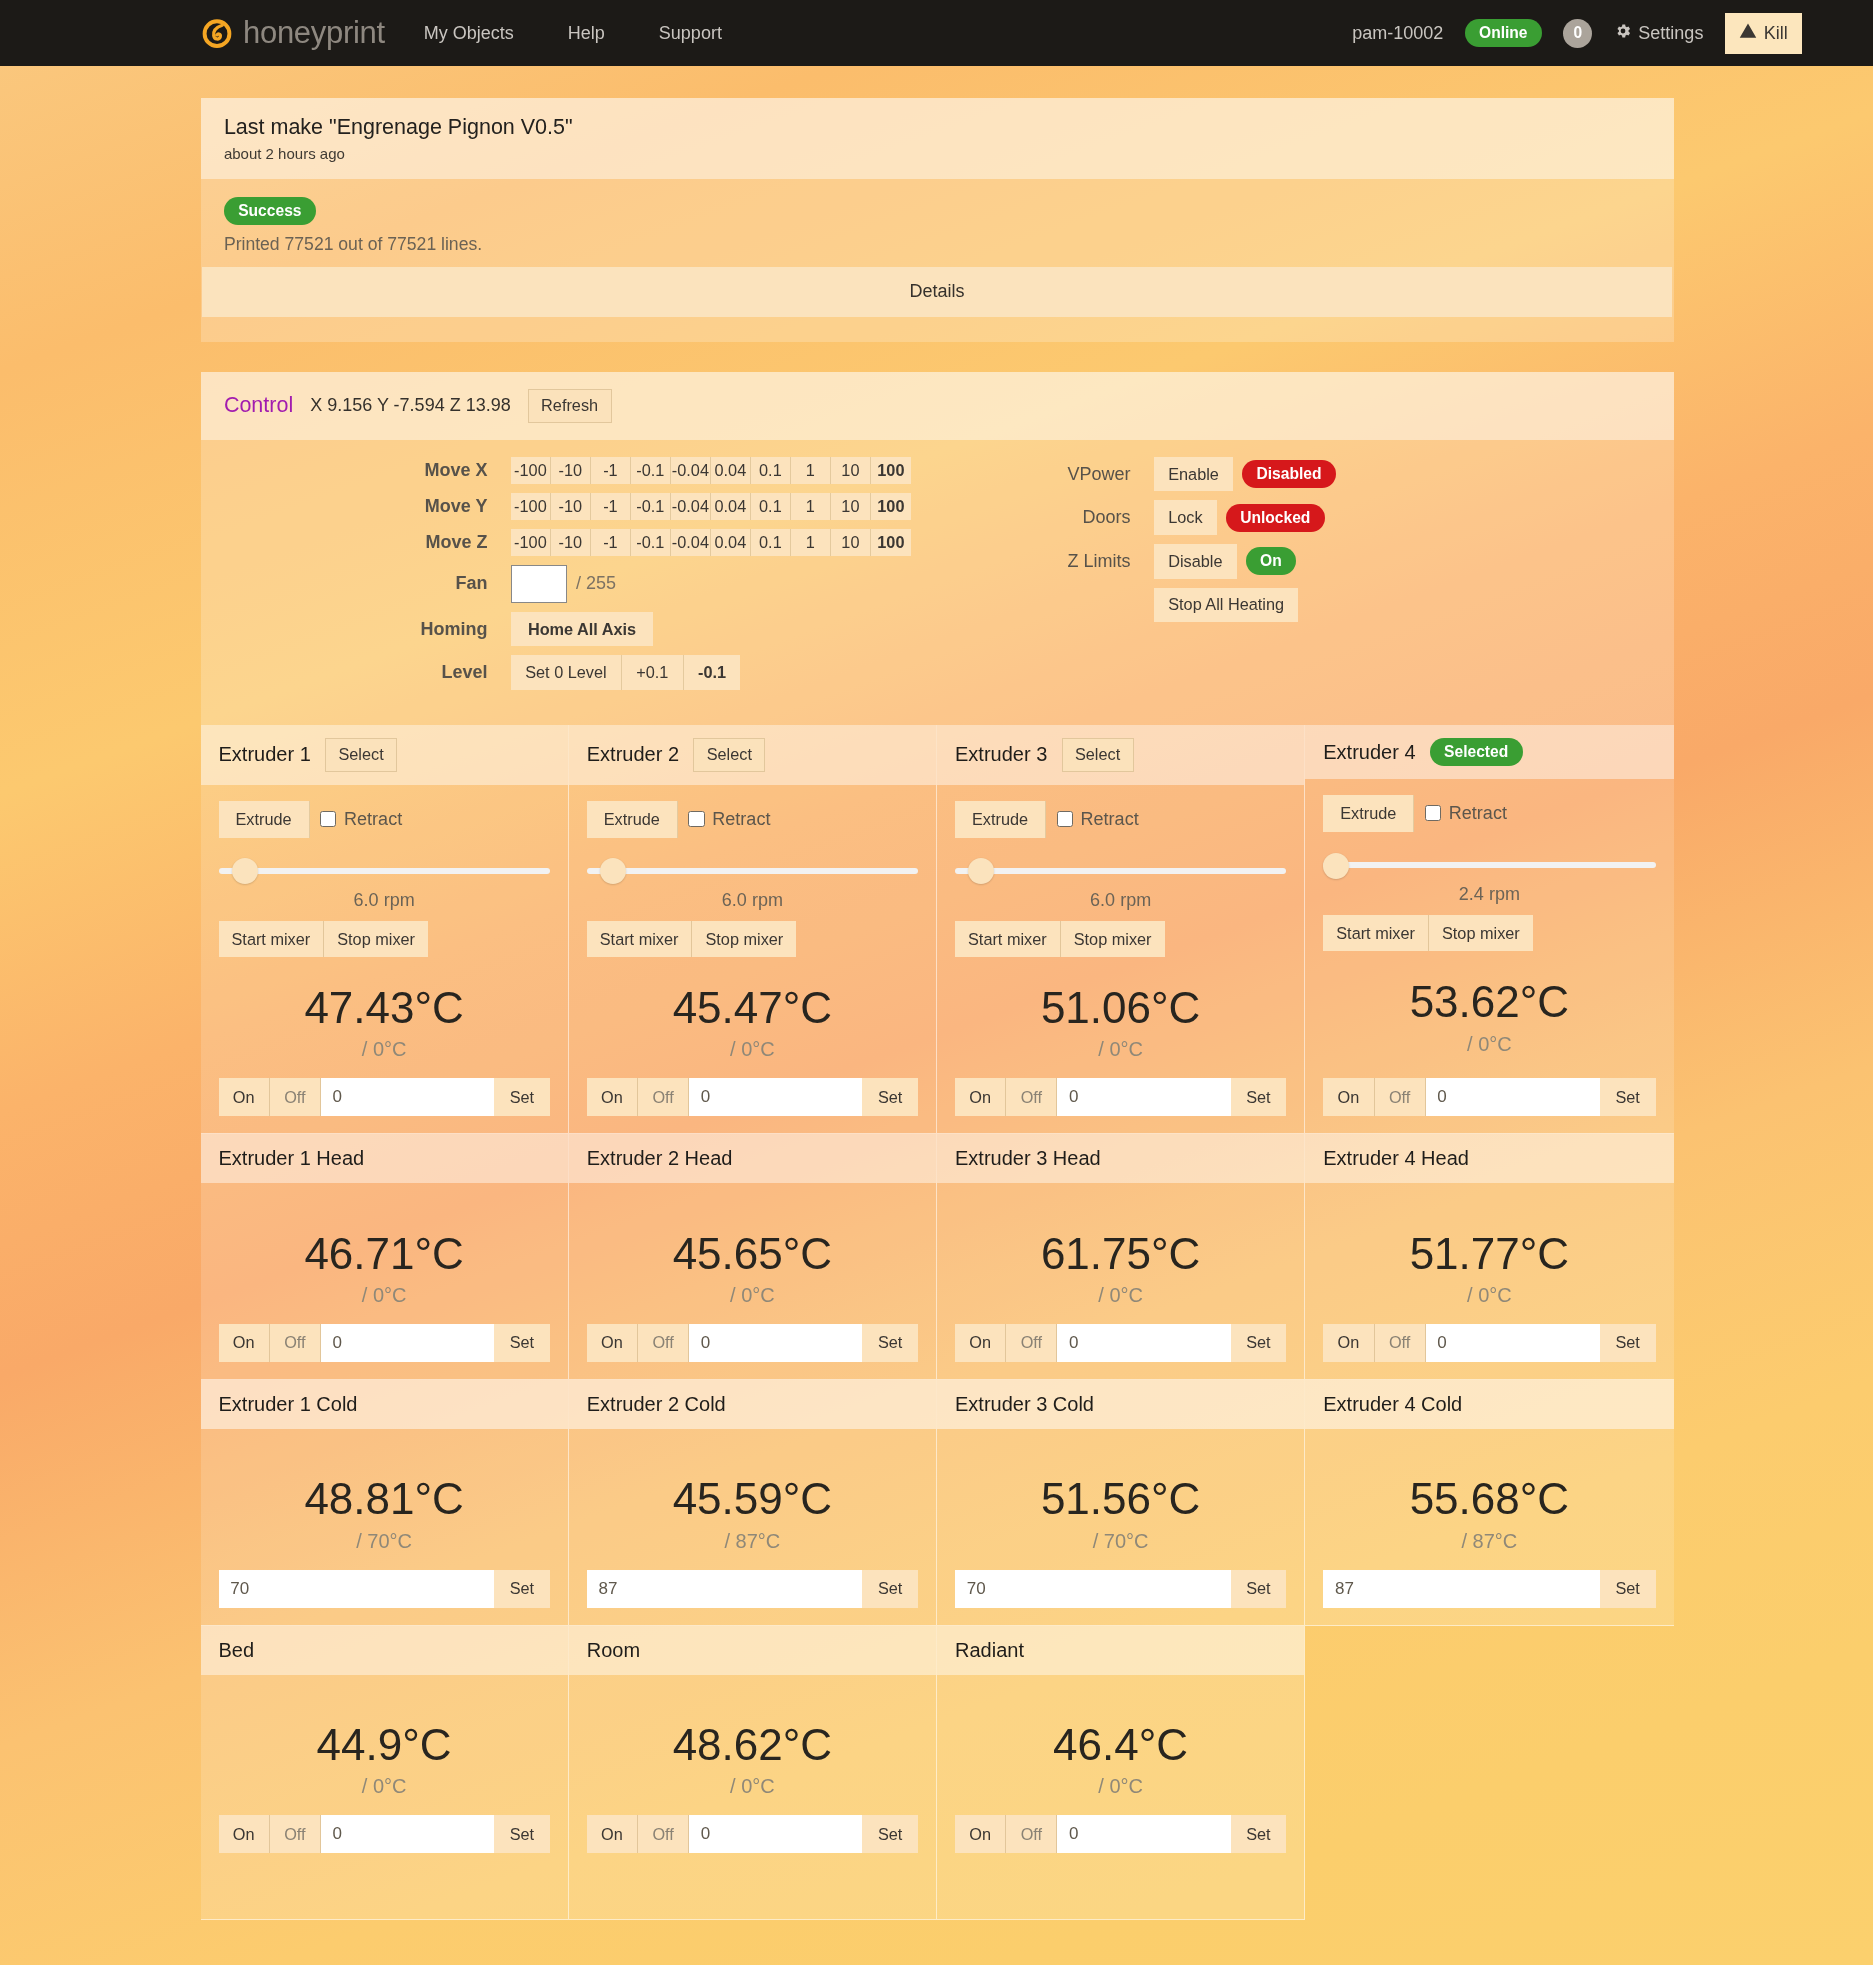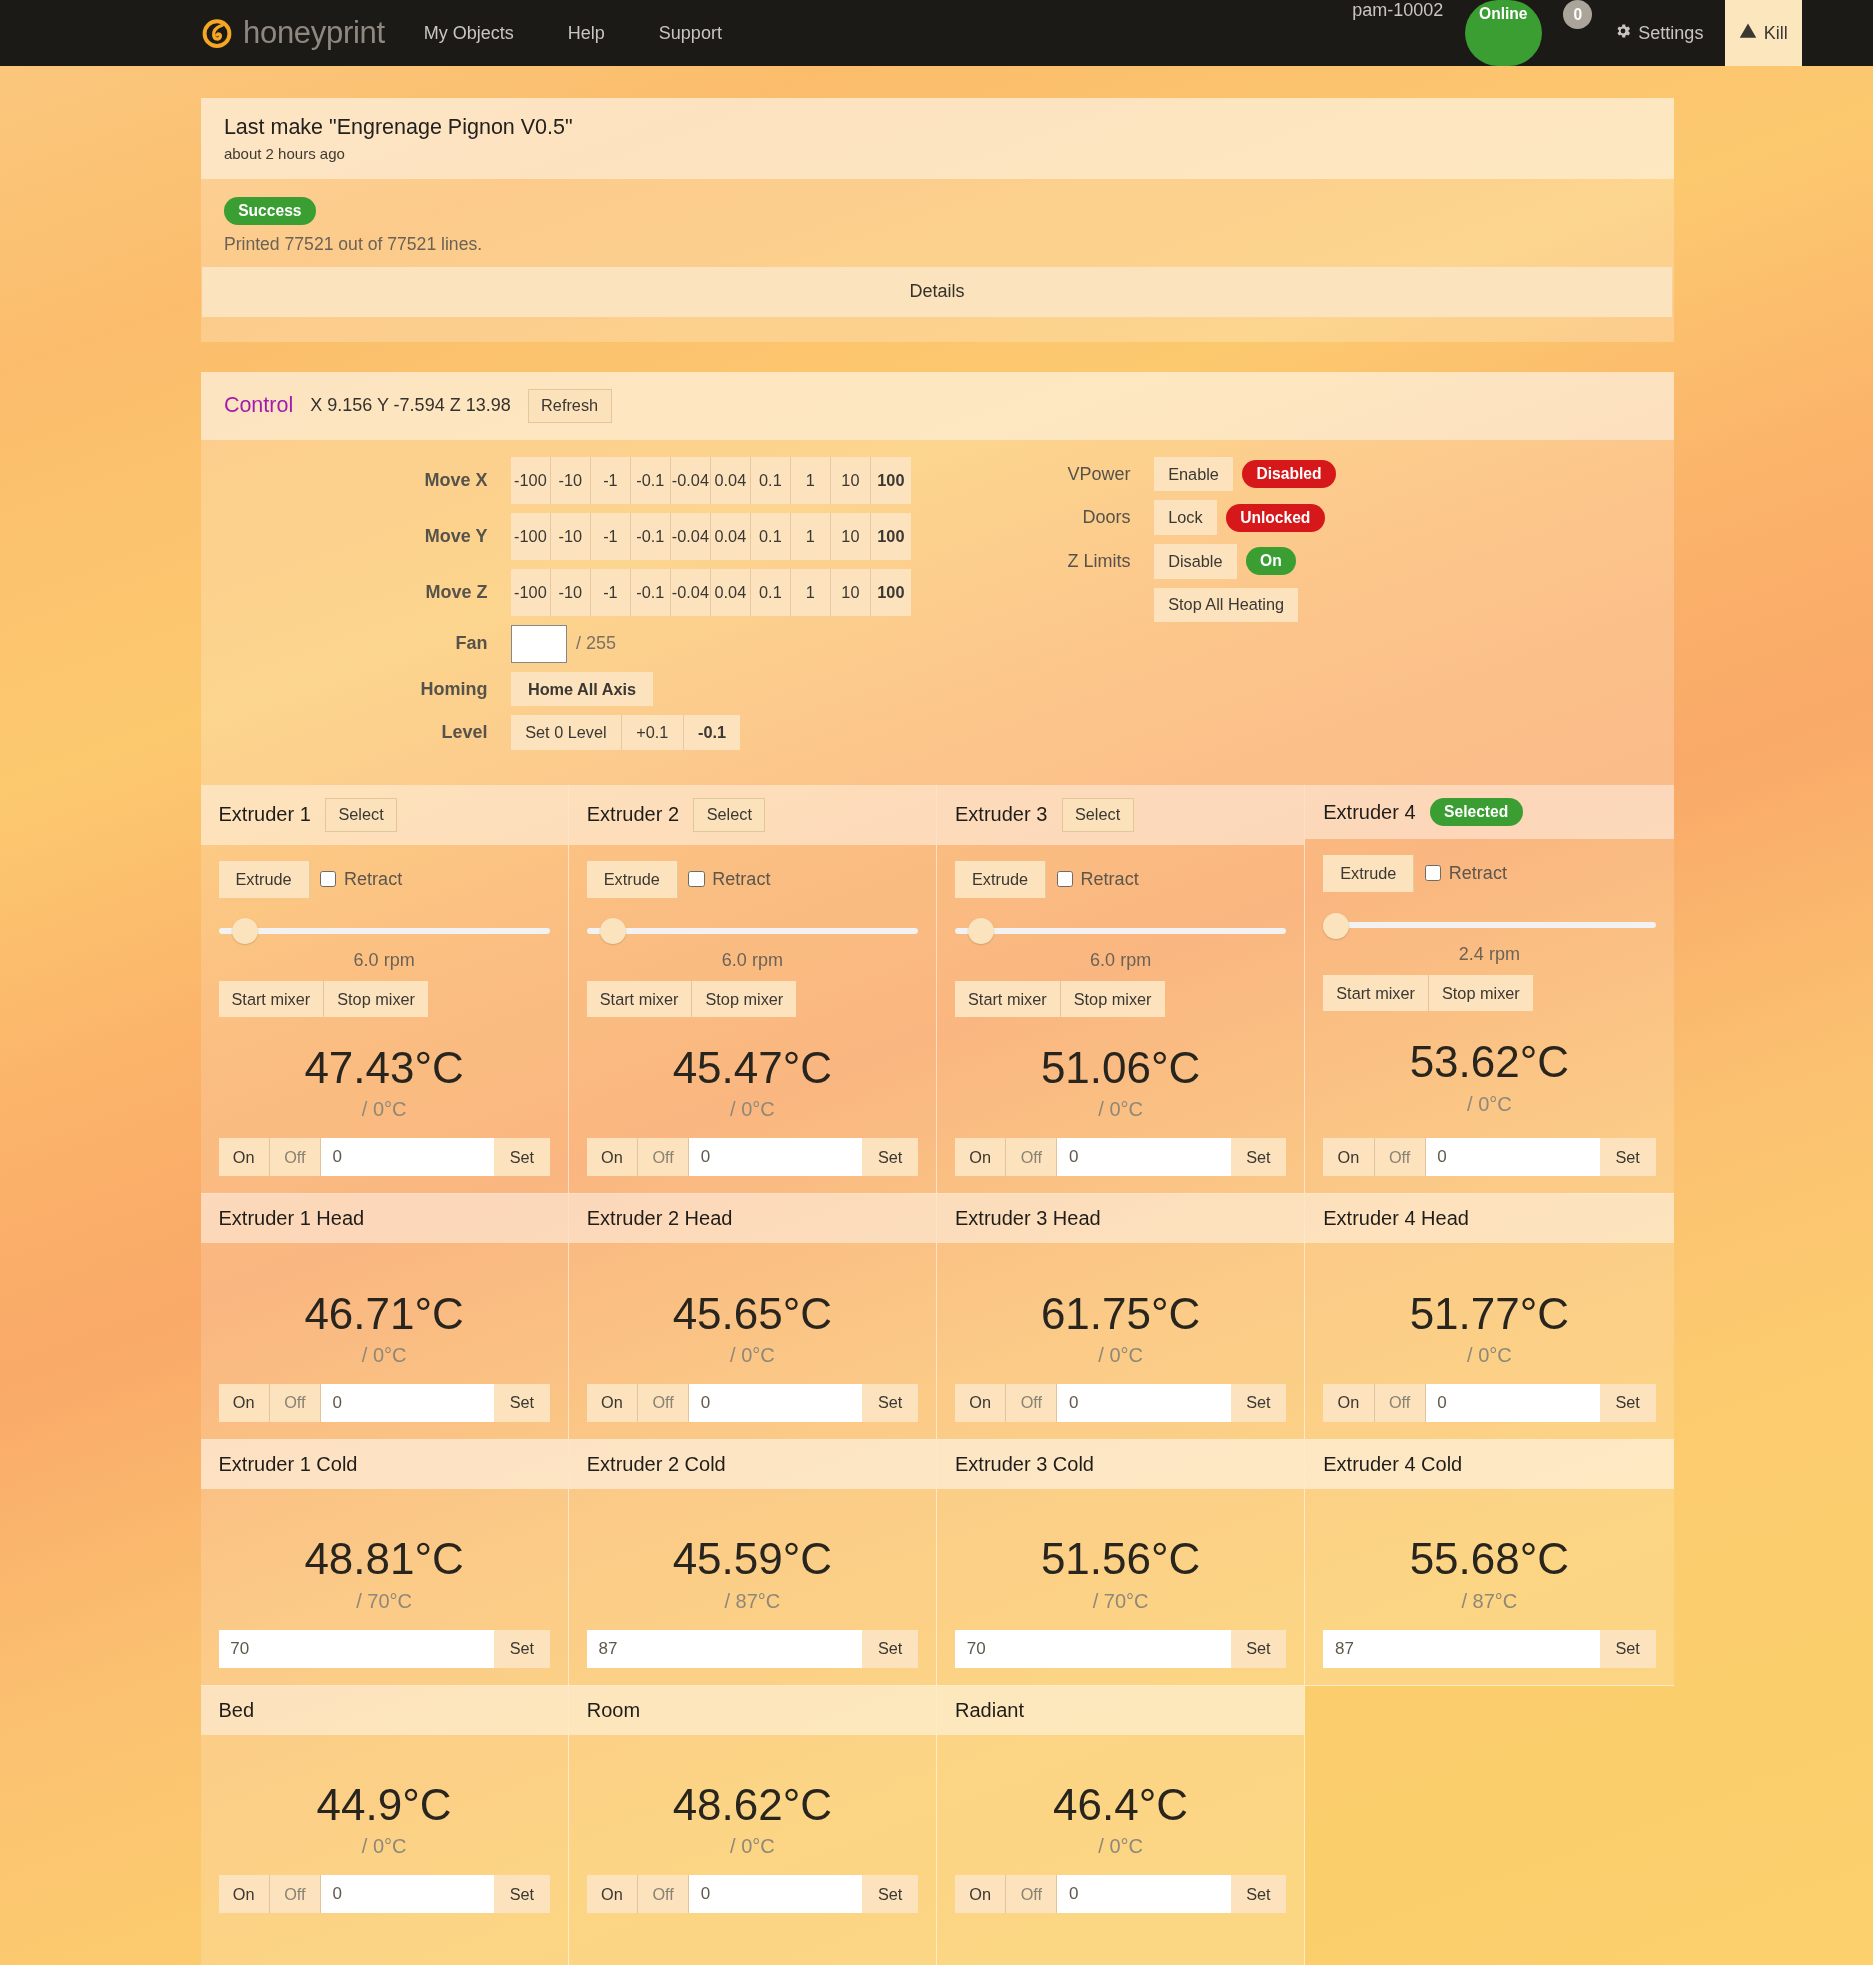--- a/index.html
+++ b/index.html
@@ -42,21 +42,21 @@
   .nav-link {
     color:#c9c5c0;
     font-size:18px;
     text-decoration:none;
     cursor:pointer;
   }
   .nav-right {
     position:absolute;
     right:72px;
     top:0; bottom:0;
-    display:flex; gap:21.5px;
+    display:flex; align-items:center; gap:21.5px;
   }
   .user-name { color:#c9c5c0; font-size:18px; }
   .pill {
     border-radius:650px;
     color:#fff;
     font-size:15.6px;
     font-weight:bold;
     padding:5.2px 14.3px;
     display:inline-block;
     line-height:1.15;
@@ -130,21 +130,21 @@
     font-weight:bold;
     color:#57524a;
   }
   .step-group { display:flex; }
   .step-btn {
     background:#fce3bd;
     border:none;
     border-right:0.7px solid rgba(200,170,120,0.45);
     font-size:16.3px;
     color:#3b3733;
-    padding:14px 0;
+    padding:4px 0;
     width:unset;
     min-width:40px;
     text-align:center;
     cursor:pointer;
     font-family:"Liberation Sans",sans-serif;
   }
   .step-btn:last-child { border-right:none;font-weight:bold; }
   .fan-input {
     width:56px; height:38px;
     background:#fff;

